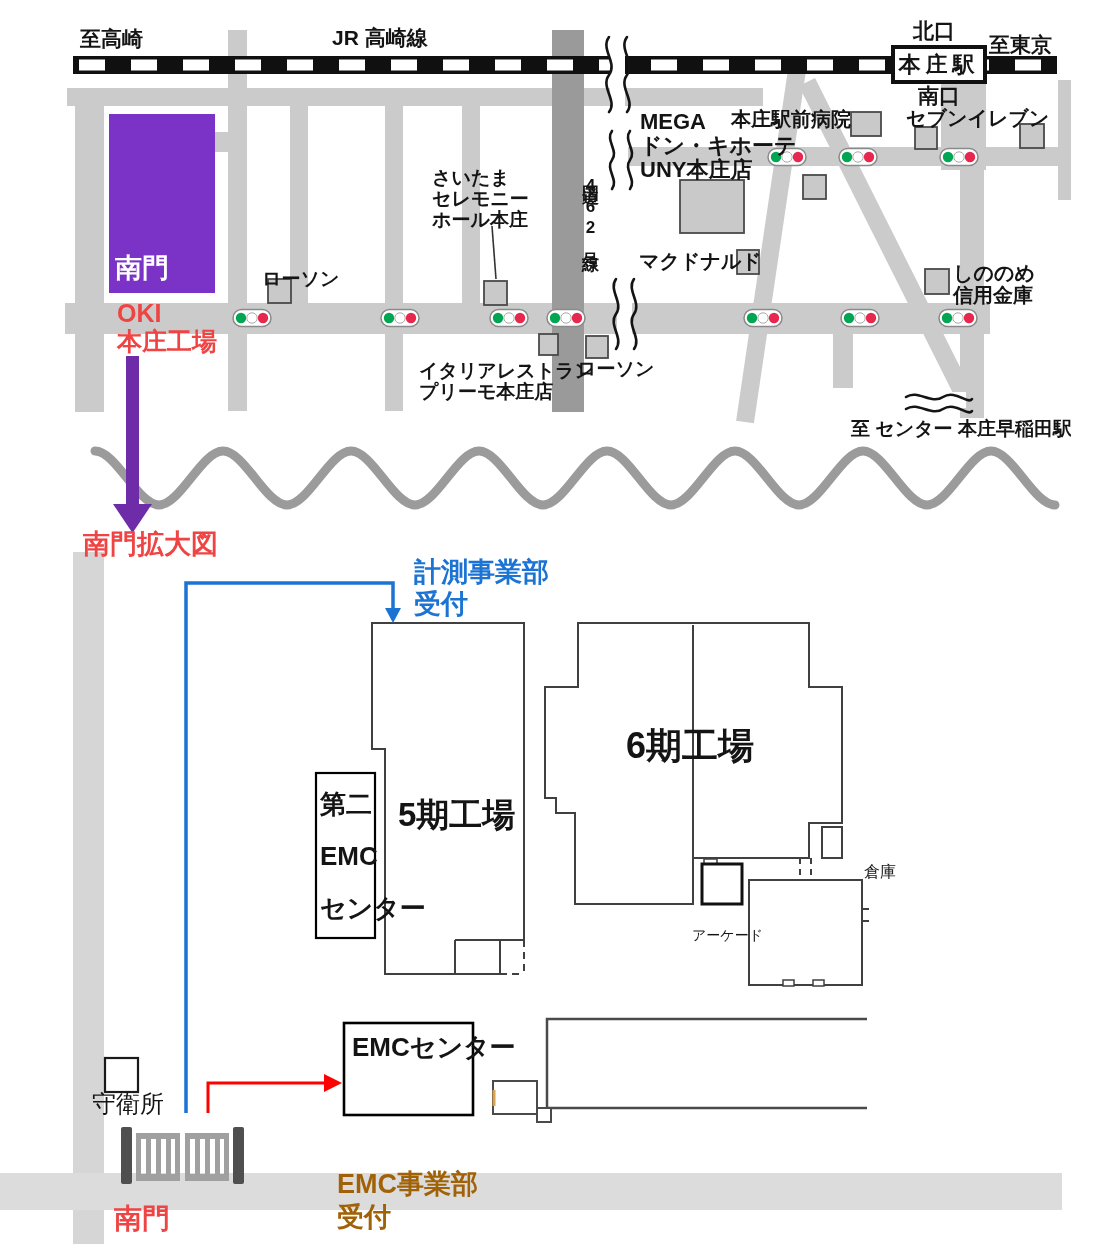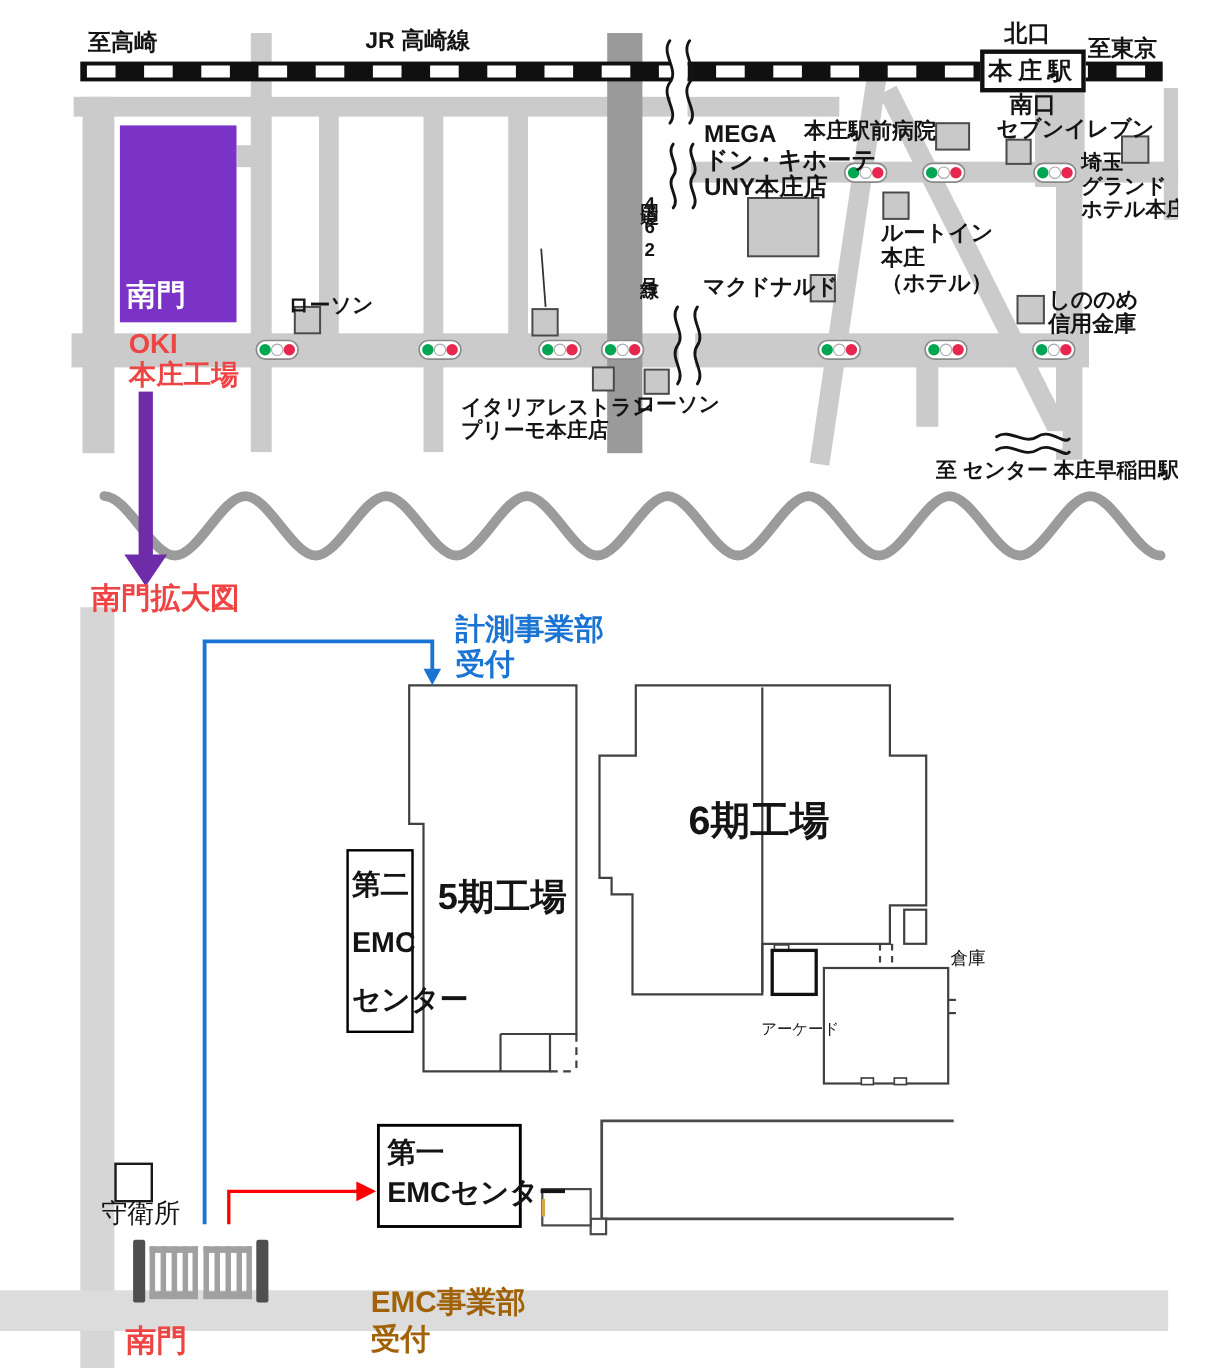--- a/index.html
+++ b/index.html
@@ -236,29 +236,24 @@
 <div class="lbl" style="left:989px;top:33px;font-size:21px;">至東京</div>
 <div class="lbl" style="left:918px;top:84px;font-size:21px;">南口</div>
 
 <div class="lbl" style="left:640px;top:110px;font-size:22px;line-height:24px;">
   <span>MEGA</span>
   <span>ドン・キホーテ</span>
   <span>UNY本庄店</span>
 </div>
 <div class="lbl" style="left:731px;top:108px;font-size:20px;">本庄駅前病院</div>
 <div class="lbl" style="left:906px;top:107px;font-size:20px;">セブンイレブン</div>
-<div class="lbl" style="left:983px;top:138px;font-size:19px;line-height:21px;">
-  <span>埼玉</span>
-  <span>グランド</span>
-  <span>ホテル本庄</span>
-</div>
-<div class="lbl" style="left:801px;top:201px;font-size:20px;line-height:23px;">
-  <span>ルートイン</span>
-  <span>本庄</span>
-  <span>（ホテル）</span>
+<div class="lbl" style="left:432px;top:167px;font-size:19px;line-height:21px;">
+  <span>さいたま</span>
+  <span>セレモニー</span>
+  <span>ホール本庄</span>
 </div>
 <div class="lbl" style="left:639px;top:250px;font-size:20px;">マクドナルド</div>
 <div class="lbl" style="left:953px;top:262px;font-size:20px;line-height:22px;">
   <span>しののめ</span>
   <span>信用金庫</span>
 </div>
 <div class="lbl" style="left:262px;top:268px;font-size:19px;">ローソン</div>
 <div class="lbl" style="left:419px;top:360px;font-size:19px;line-height:21px;">
   <span>イタリアレストラン</span>
   <span>プリーモ本庄店</span>
@@ -281,21 +276,20 @@
 <div class="lbl" style="left:398px;top:797px;font-size:33px;">5期工場</div>
 <div class="lbl" style="left:626px;top:726px;font-size:36px;">6期工場</div>
 <div class="lbl" style="left:320px;top:778px;font-size:26px;line-height:52px;">
   <span>第二</span>
   <span>EMC</span>
   <span>センター</span>
 </div>
 <div class="lbl reg" style="left:817px;top:863px;font-size:16px;margin-left:47px;">倉庫</div>
 <div class="lbl reg" style="left:692px;top:908px;font-size:14px;margin-top:20px;">アーケード</div>
 <div class="lbl" style="left:352px;top:1029px;font-size:26px;line-height:37px;">
-  <span>第一</span>
   <span>EMCセンター</span>
 </div>
 <div class="lbl red" style="left:337px;top:1123px;font-size:27px;line-height:33px;">
   <span>EMC事業部</span>
   <span>受付</span>
 </div>
 <div class="lbl reg" style="left:92px;top:1091px;font-size:24px;">守衛所</div>
 <div class="lbl purple" style="left:114px;top:1203px;font-size:28px;">南門</div>
 
 </div>

